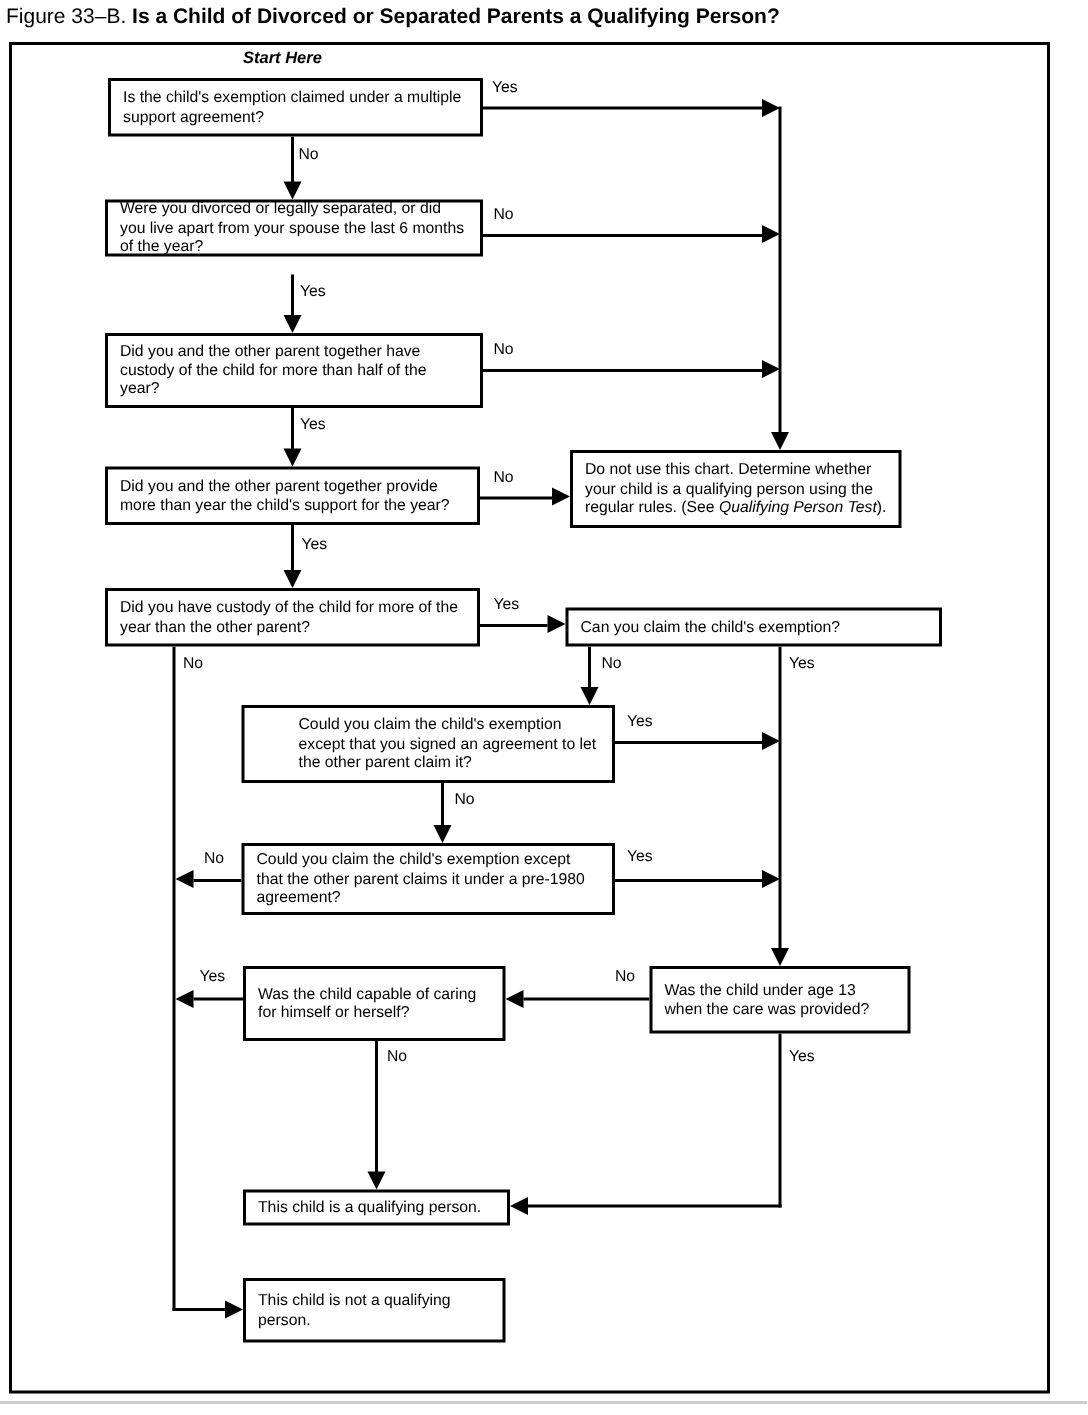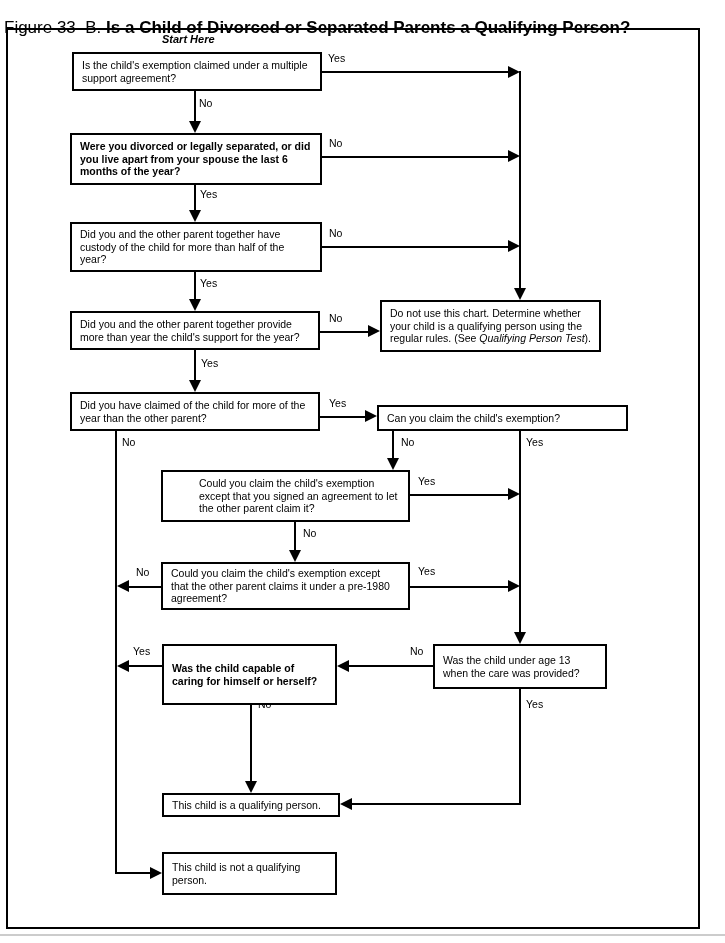--- a/index.html
+++ b/index.html
@@ -1,21 +1,21 @@
 <!DOCTYPE html>
 <html><head>
 <meta charset="utf-8">
 <style>
   html,body { margin:0; padding:0; background:#ffffff; }
   .stage {
     position:relative; width:725px; height:943px; background:#ffffff;
     font-family:"Liberation Sans", sans-serif; color:#000;
     overflow:hidden;
   }
-  .fig-title { position:absolute; left:4px; top:18px; font-size:17px; white-space:nowrap; }
+  .fig-title { position:absolute; left:4px; top:2px; font-size:14px; white-space:nowrap; }
   .fig-title b { font-weight:bold; }
   .frame { position:absolute; left:6px; top:28px; width:690px; height:897px; border:2px solid #000; }
   .box {
     position:absolute; box-sizing:border-box; background:#ffffff;
     border:2px solid #000; padding:3px 8px;
     font-size:10.5px; line-height:12.5px;
     display:flex; align-items:center;
   }
   .hline { position:absolute; height:2px; background:#000; }
   .vline { position:absolute; width:2px; background:#000; }
@@ -123,53 +123,53 @@
   <span class="elbl" style="left:418px; top:565px;">Yes</span>
   <span class="elbl" style="left:133px; top:645px;">Yes</span>
   <span class="elbl" style="left:410px; top:645px;">No</span>
   <span class="elbl" style="left:258px; top:698px;">No</span>
   <span class="elbl" style="left:526px; top:698px;">Yes</span>
 
   <div class="box" style="left:72px;  top:52px;  width:250px; height:39px;">
     <span>Is the child's exemption claimed under a multiple support agreement?</span>
   </div>
 
-  <div class="box" style="left:70px;  top:133px; width:252px; height:52px;font-weight:bold;">
+  <div class="box" style="left:70px;  top:133px; width:252px; height:38px;">
     <span>Were you divorced or legally separated, or did you live apart from your spouse the last 6 months of the year?</span>
   </div>
 
   <div class="box" style="left:70px;  top:222px; width:252px; height:50px;">
     <span>Did you and the other parent together have custody of the child for more than half of the year?</span>
   </div>
 
   <div class="box" style="left:70px;  top:311px; width:250px; height:39px;">
     <span>Did you and the other parent together provide more than year the child's support for the year?</span>
   </div>
 
   <div class="box" style="left:380px; top:300px; width:221px; height:52px;">
     <span><span>Do not use this chart. Determine whether your child is a qualifying person using the regular rules. (See </span><i>Qualifying Person Test</i><span>).</span></span>
   </div>
 
   <div class="box" style="left:70px;  top:392px; width:250px; height:39px;">
-    <span>Did you have claimed of the child for more of the year than the other parent?</span>
+    <span>Did you have custody of the child for more of the year than the other parent?</span>
   </div>
 
   <div class="box" style="left:377px; top:405px; width:251px; height:26px;">
     <span>Can you claim the child's exemption?</span>
   </div>
 
   <div class="box" style="left:161px; top:470px; width:249px; height:52px;padding-left:36px;">
     <span>Could you claim the child's exemption except that you signed an agreement to let the other parent claim it?</span>
   </div>
 
   <div class="box" style="left:161px; top:562px; width:249px; height:48px;">
     <span>Could you claim the child's exemption except that the other parent claims it under a pre-1980 agreement?</span>
   </div>
 
-  <div class="box" style="left:162px; top:644px; width:175px; height:61px;font-weight:bold;">
+  <div class="box" style="left:162px; top:644px; width:175px; height:50px;">
     <span>Was the child capable of caring for himself or herself?</span>
   </div>
 
   <div class="box" style="left:433px; top:644px; width:174px; height:45px;">
     <span>Was the child under age 13 when the care was provided?</span>
   </div>
 
   <div class="box" style="left:162px; top:793px; width:178px; height:24px;">
     <span>This child is a qualifying person.</span>
   </div>

